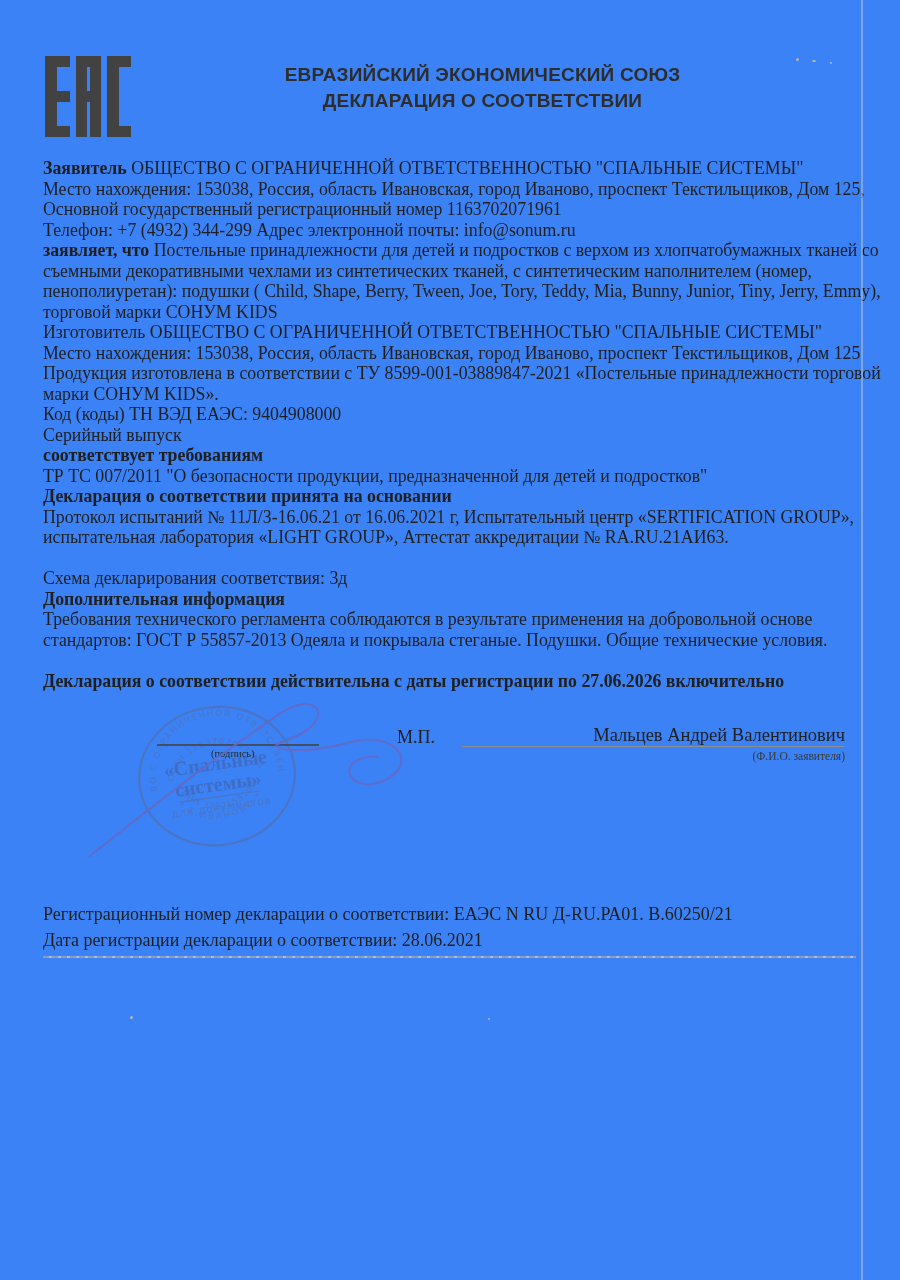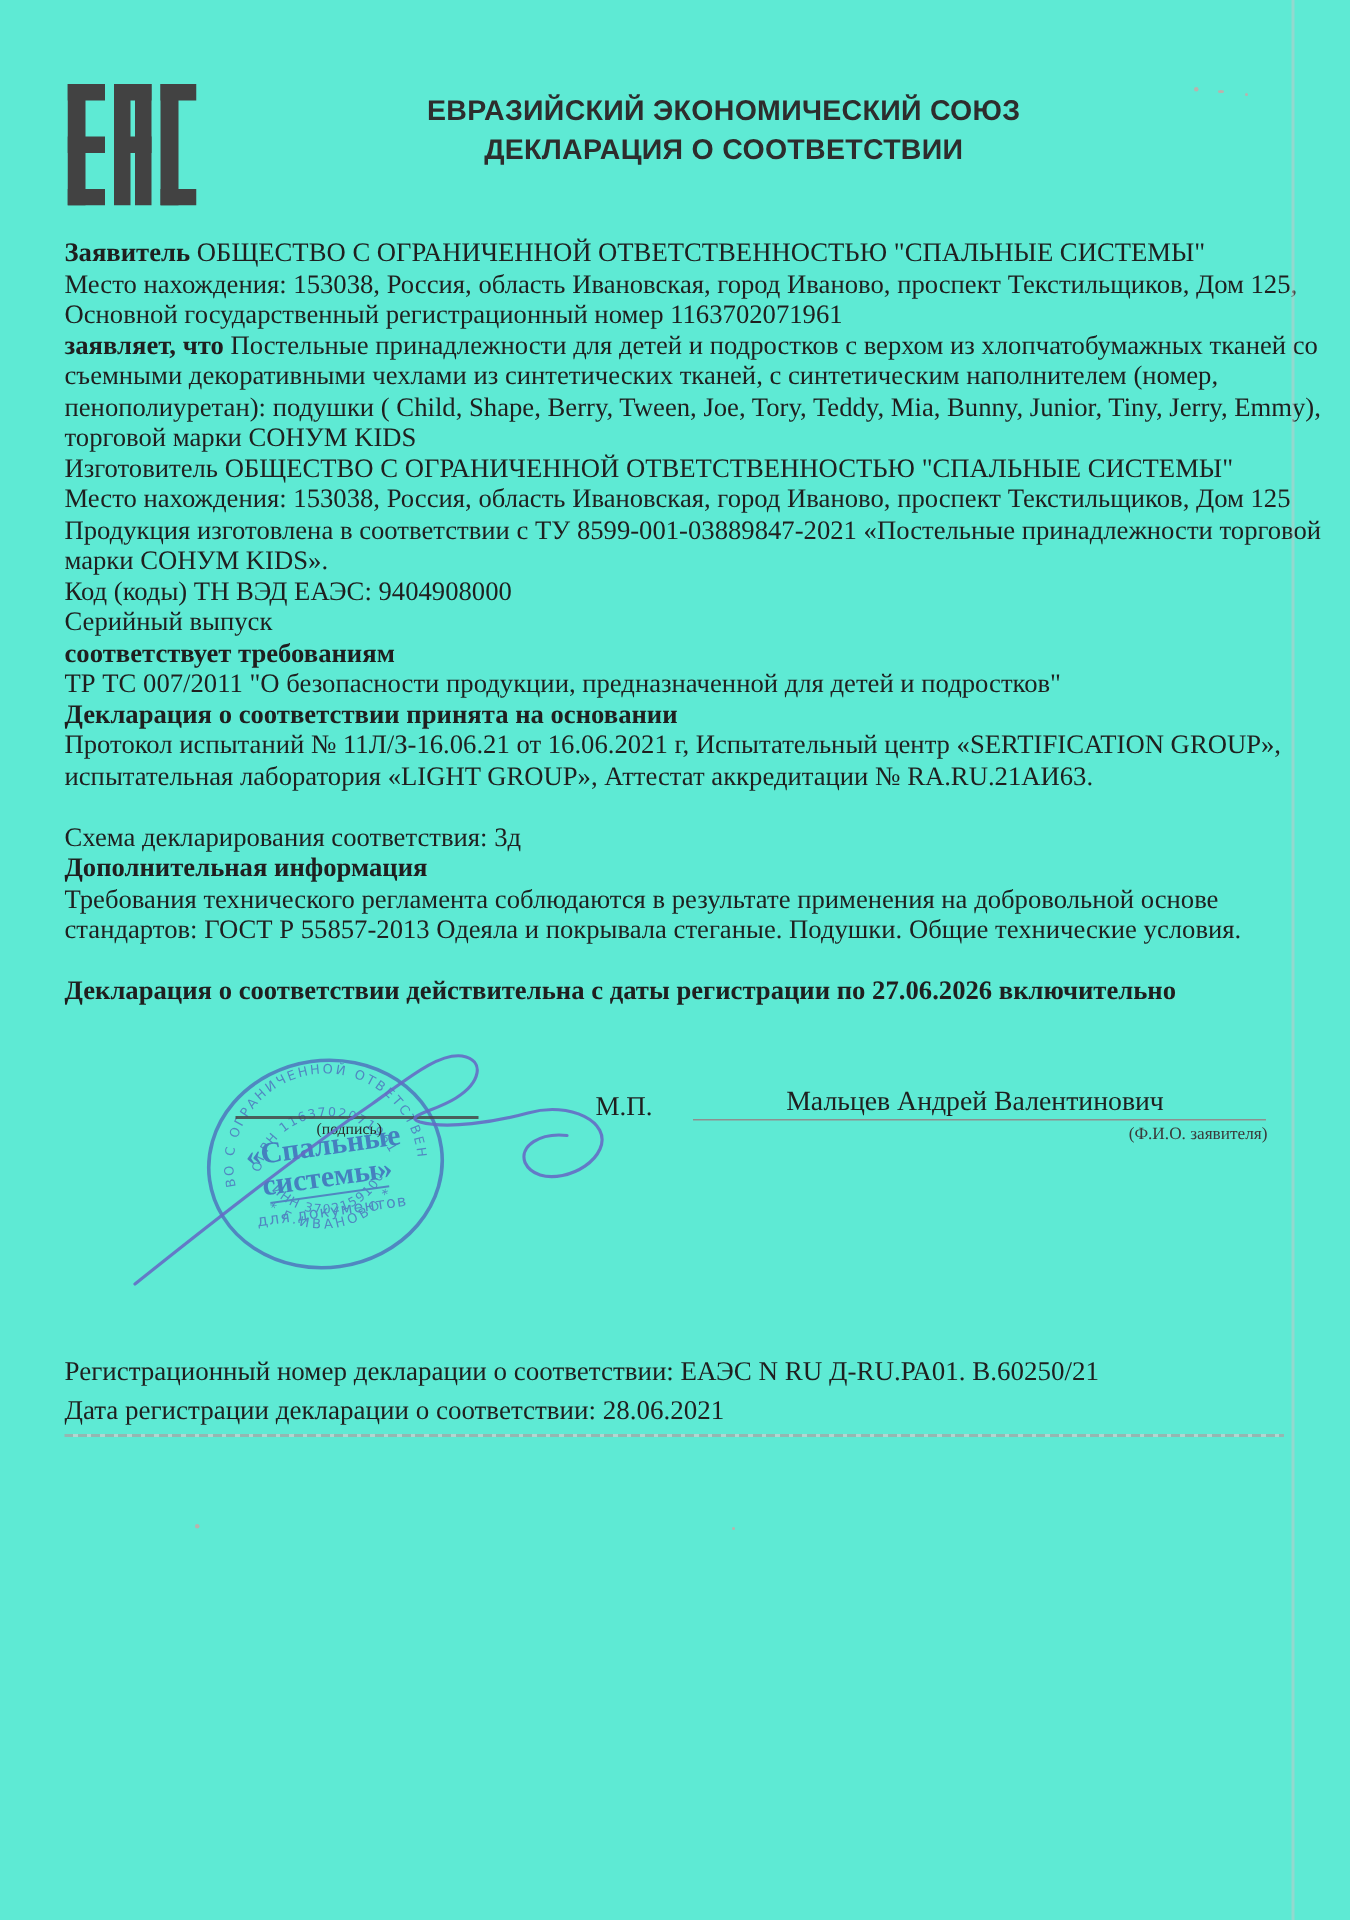--- a/index.html
+++ b/index.html
@@ -1,35 +1,35 @@
 <!DOCTYPE html>
 <html style="--text: #1f1f1f; --stamp-blue: #4e72bd; --stamp-blue-strong: #4069bb; --ink-blue: #6569c5;"><head>
 <meta charset="utf-8">
 <style>
   html,body{margin:0;padding:0;background:#e8e8e8;}
   .page{
     position:relative; width:900px; height:1280px; margin:0 auto;
-    background:#5eead4; overflow:hidden;
+    background:#3b82f6; overflow:hidden;
     font-family:"Liberation Serif","DejaVu Serif",serif;
     color:var(--text,#1f1f1f);
   }
   .soft{filter:blur(0.3px);}
   
   .eac{position:absolute; left:45px; top:56px;}
   
   .title{position:absolute; left:105px; top:62px; width:755px; text-align:center;
     font-family:"Liberation Sans","DejaVu Sans",sans-serif; font-weight:bold;
     font-size:19px; line-height:26px; color:#2d2d2d; letter-spacing:.2px;}
   
   .docbody{position:absolute; left:43px; top:158px; width:815px;}
   .bline{height:20.5px; line-height:20.5px; font-size:17.8px; white-space:nowrap;}
   .bline .b{font-weight:bold;margin-top:46px;}
   
   .mp{position:absolute; left:397px; top:727px; font-size:18px; z-index:5;}
-  .signer{position:absolute; left:455px; top:725px; width:390px; text-align:center;
+  .signer{position:absolute; left:455px; top:725px; width:390px; text-align:right;
     font-size:18.5px; z-index:5;}
   .signer-line{position:absolute; left:462px; top:746px; width:382px; height:1.4px;
     background:#8f8f8f; z-index:5;}
   .signer-cap{position:absolute; left:455px; top:750px; width:390px; text-align:right;
     font-size:11.5px; color:#3a3a3a; z-index:5;}
   .sig-line{position:absolute; left:157px; top:744px; width:162px; height:2px;
     background:#474747; opacity:.85; z-index:6;}
   .sig-cap{position:absolute; left:211px; top:748px; font-size:10.5px; color:#2a2a2a; z-index:6;}
   
   .stamp{position:absolute; left:132px; top:700px; z-index:4; opacity:.82;}
@@ -81,20 +81,21 @@
 
   <div class="title soft">
     <div>ЕВРАЗИЙСКИЙ ЭКОНОМИЧЕСКИЙ СОЮЗ</div>
     <div>ДЕКЛАРАЦИЯ О СООТВЕТСТВИИ</div>
   </div>
 
   <div class="docbody soft" id="docbody">
       <div class="bline"><span class="b">Заявитель </span><span>ОБЩЕСТВО С ОГРАНИЧЕННОЙ ОТВЕТСТВЕННОСТЬЮ "СПАЛЬНЫЕ СИСТЕМЫ"</span></div>
       <div class="bline"><span>Место нахождения: 153038, Россия, область Ивановская, город Иваново, проспект Текстильщиков, Дом 125,</span></div>
       <div class="bline"><span>Основной государственный регистрационный номер 1163702071961</span></div>
+      <div class="bline"><span>Телефон: +7 (4932) 344-299 Адрес электронной почты: info@sonum.ru</span></div>
       <div class="bline"><span class="b">заявляет, что </span><span>Постельные принадлежности для детей и подростков с верхом из хлопчатобумажных тканей со</span></div>
       <div class="bline"><span>съемными декоративными чехлами из синтетических тканей, с синтетическим наполнителем (номер,</span></div>
       <div class="bline"><span>пенополиуретан): подушки ( Child, Shape, Berry, Tween, Joe, Tory, Teddy, Mia, Bunny, Junior, Tiny, Jerry, Emmy),</span></div>
       <div class="bline"><span>торговой марки СОНУМ KIDS</span></div>
       <div class="bline"><span>Изготовитель ОБЩЕСТВО С ОГРАНИЧЕННОЙ ОТВЕТСТВЕННОСТЬЮ "СПАЛЬНЫЕ СИСТЕМЫ"</span></div>
       <div class="bline"><span>Место нахождения: 153038, Россия, область Ивановская, город Иваново, проспект Текстильщиков, Дом 125</span></div>
       <div class="bline"><span>Продукция изготовлена в соответствии с ТУ 8599-001-03889847-2021 «Постельные принадлежности торговой</span></div>
       <div class="bline"><span>марки СОНУМ KIDS».</span></div>
       <div class="bline"><span>Код (коды) ТН ВЭД ЕАЭС: 9404908000</span></div>
       <div class="bline"><span>Серийный выпуск</span></div>

